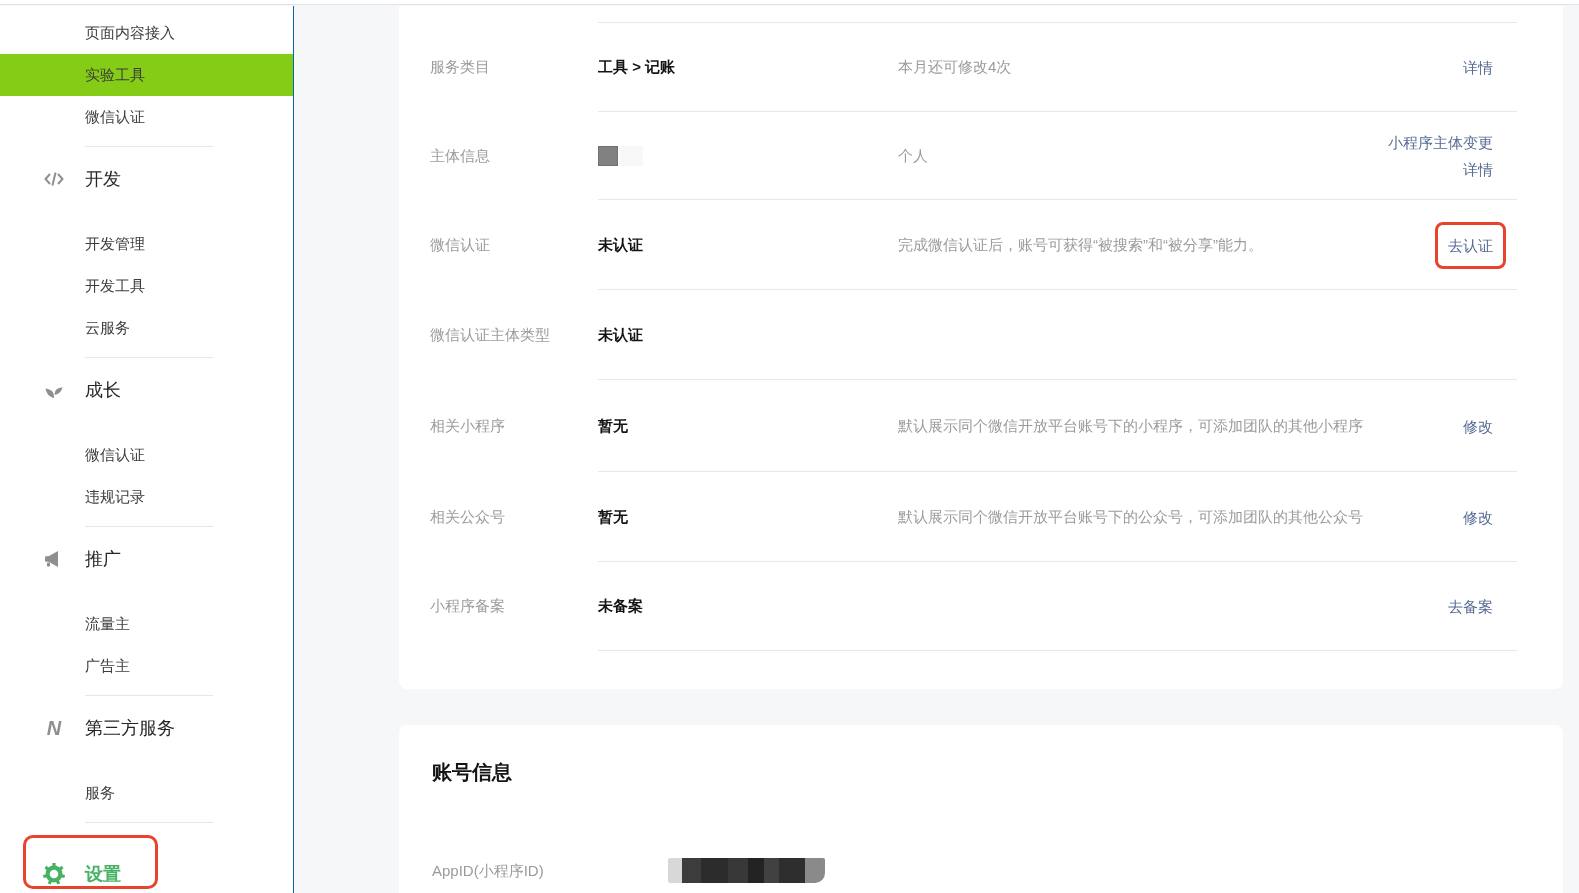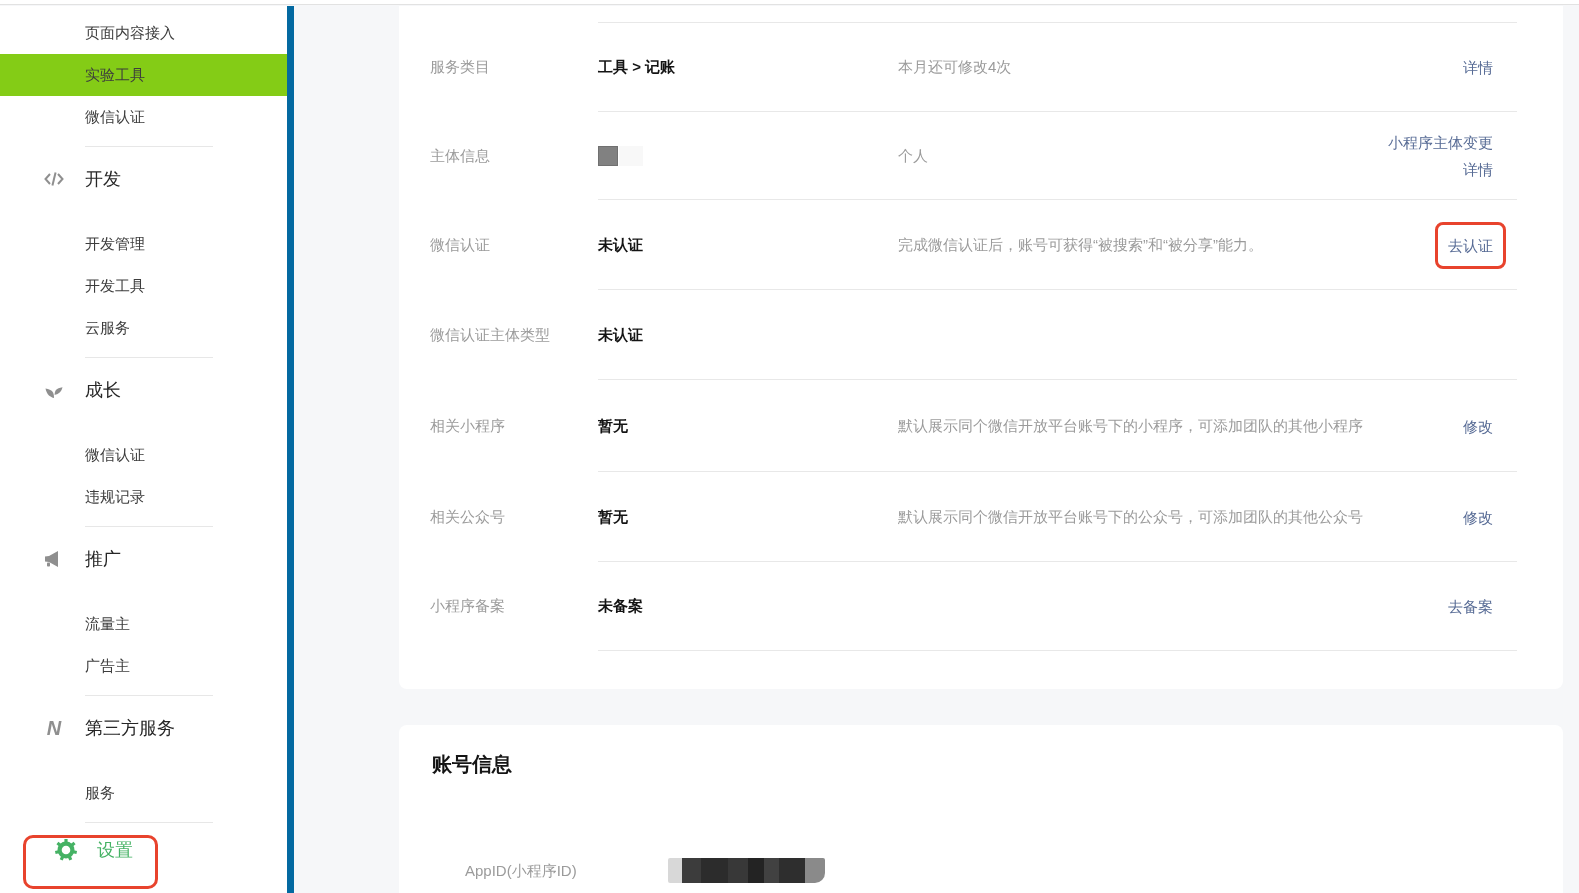--- a/index.html
+++ b/index.html
@@ -5,36 +5,36 @@
   * { margin:0; padding:0; box-sizing:border-box; }
   html,body { width:1579px; height:893px; overflow:hidden; }
   body { font-family:"Liberation Sans", sans-serif; background:#f6f7f9; position:relative; }
 
   
   .topbar { position:absolute; top:0; left:0; width:1579px; height:5px;
             background:#ffffff; border-bottom:1px solid #e2e2e2; z-index:5; }
 
   
   .sidebar { position:absolute; top:6px; left:0; width:294px; height:887px;
-             background:#ffffff; border-right:7px solid #0369a1; padding-top:6px; }
+             background:#ffffff; border-right:1px solid #0369a1; padding-top:6px; }
   .nav-item { height:42px; line-height:42px; padding-left:85px; font-size:15px;
               color:#3d3d3d; cursor:pointer; white-space:nowrap; }
   .nav-item.active { background:#84cc16; }
   .nav-divider { height:0; border-top:1px solid #e7e7e7; margin:8px 0 0 85px; width:128px; }
   .nav-section { display:flex; align-items:flex-start; height:44px; margin-top:20px;
                  padding-left:42px; cursor:pointer; }
   .nav-section .sec-icon { width:24px; height:24px; margin-right:19px; flex:0 0 24px;
                            display:flex; align-items:center; justify-content:center; color:#8f8f8f; }
   .nav-section .sec-label { font-size:18px; color:#262626; white-space:nowrap; }
   .nav-sub { margin-top:12px; }
   .n-glyph { font-style:italic; font-weight:800; font-size:20px; color:#8f8f8f; line-height:24px; }
 
   .settings-box { margin:12px 0 0 23px; width:135px; height:54px;
                   border:3px solid #e8432d; border-radius:10px;
-                  display:flex; align-items:flex-start; padding-left:28px; cursor:pointer; }
+                  display:flex; align-items:flex-end; padding-left:16px; cursor:pointer;font-weight:bold; }
   .settings-box .sec-icon { width:24px; height:24px; margin-right:19px; }
   .settings-box .sec-label { font-size:18px; color:#45b264; }
 
   
   .content { position:absolute; top:6px; left:295px; width:1312px; height:887px; }
   .card { position:absolute; left:104px; width:1164px; background:#ffffff; }
   .card1 { top:0; height:683px; border-radius:0 0 8px 8px; }
   .card2 { top:719px; height:168px; border-radius:8px 8px 0 0; }
 
   .top-sep { position:absolute; top:16px; left:199px; right:46px; height:1px; background:#e8e8e8; }
@@ -51,23 +51,23 @@
 
   
   .subject-redact { display:flex; align-items:flex-start; }
   .subject-avatar { width:20px; height:20px; background:#818181; border:1px solid #707070; }
   .subject-name { width:24px; height:20px; background:#f8f8f8; margin-left:1px; }
   .appid-redact { position:absolute; left:269px; top:133px; width:157px; height:25px;
                   border-radius:2px 2px 10px 2px;
                   background:linear-gradient(90deg,#d8d8d8 0 9%,#3c3c3c 9% 21%,#2c2c2c 21% 38%,
                              #383838 38% 51%,#232323 51% 61%,#414141 61% 71%,#2e2e2e 71% 87%,#8a8a8a 87% 100%); }
 
-  .card2 .card-title { position:absolute; left:33px; top:26px; font-size:20px;
+  .card2 .card-title { position:absolute; left:33px; top:34px; font-size:20px;
                        font-weight:600; color:#141414; }
-  .card2 .appid-label { position:absolute; left:33px; top:137px; font-size:15px; color:#9b9b9b;margin-left:33px; }
+  .card2 .appid-label { position:absolute; left:33px; top:137px; font-size:15px; color:#9b9b9b; }
 
   svg { display:block; }
 </style>
 </head>
 <body>
 
 <div class="topbar"></div>
 
 <nav class="sidebar">
   <div class="nav-item">页面内容接入</div>

